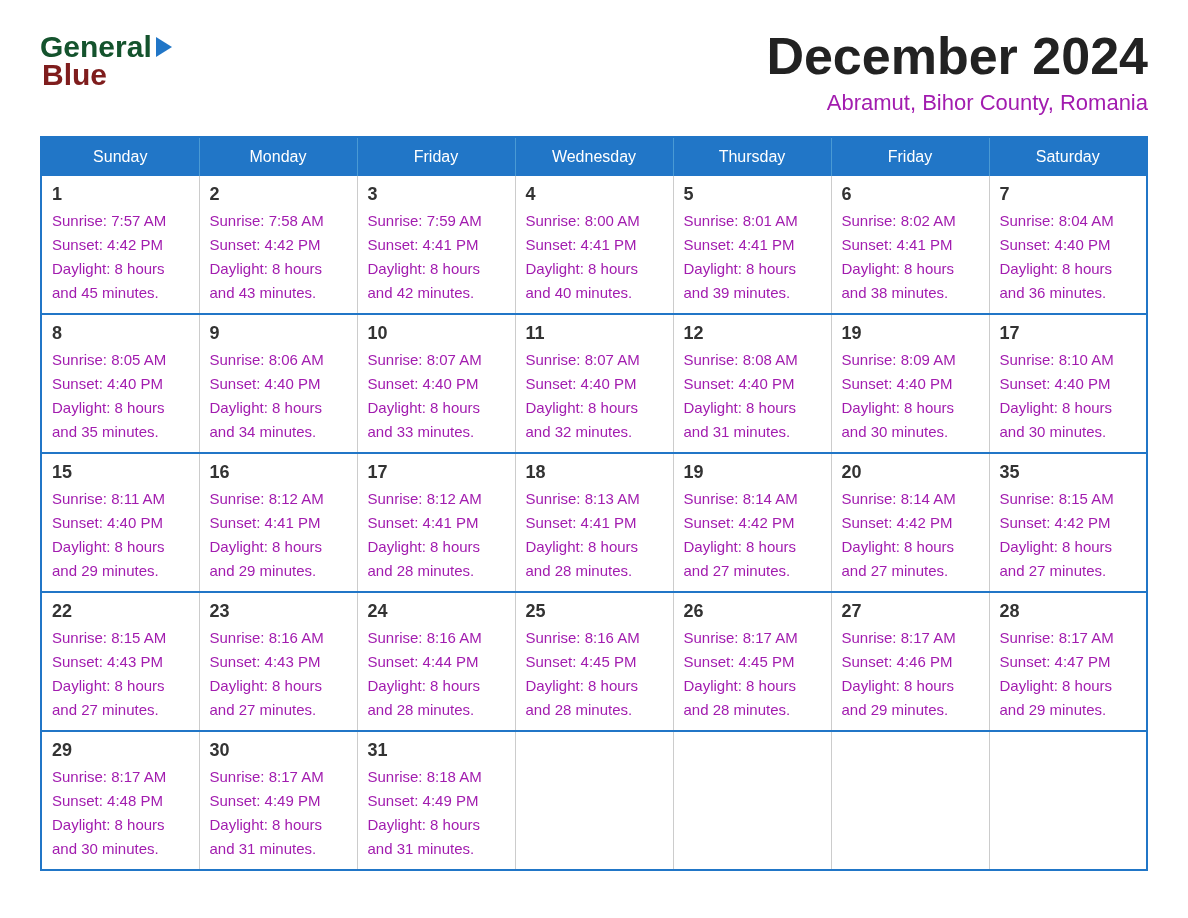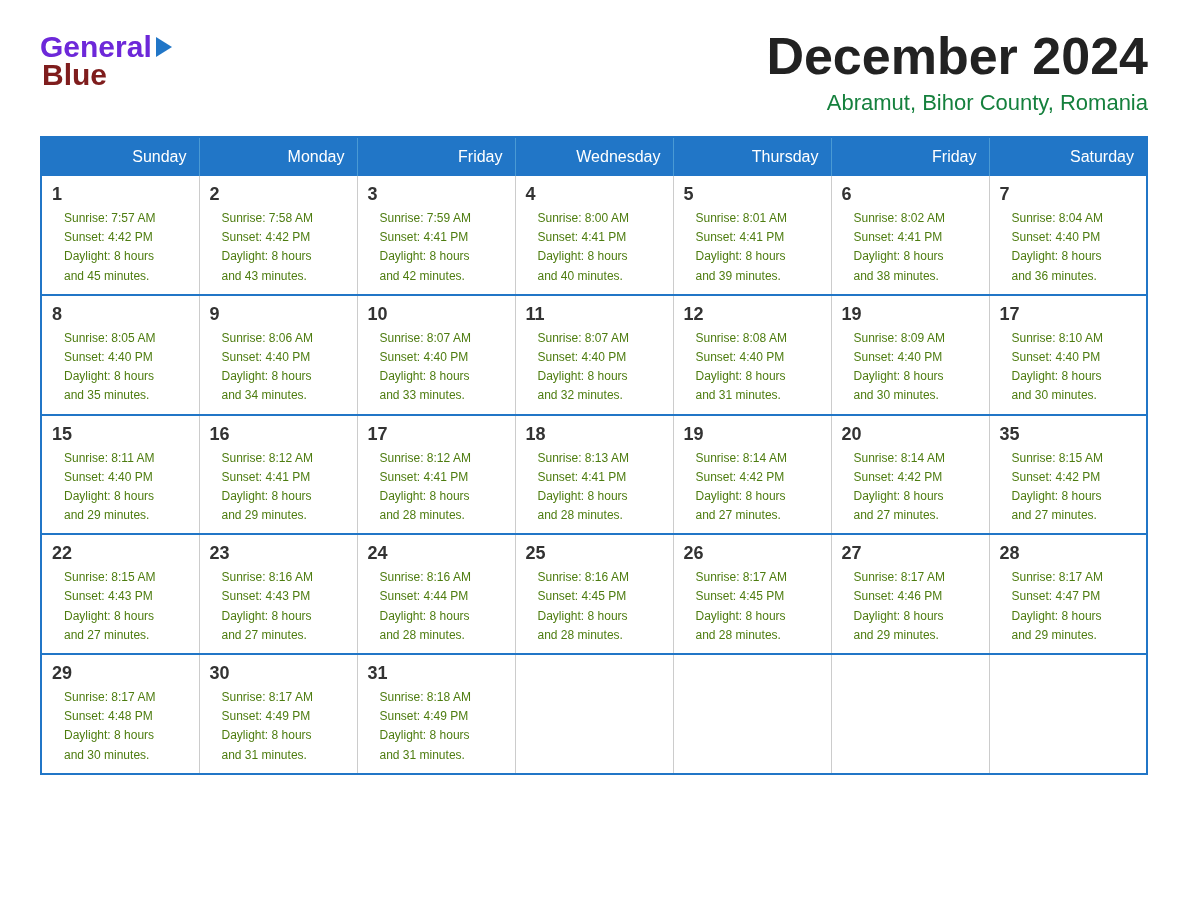--- a/index.html
+++ b/index.html
@@ -20,33 +20,33 @@
       text-align: right;
     }
     .month-title {
       font-size: 52px;
       font-weight: bold;
       color: #222;
       line-height: 1;
     }
     .location-subtitle {
       font-size: 22px;
-      color: #15803d;
+      color: #a21caf;
       margin-top: 8px;
     }
     .calendar-table {
       width: 100%;
       border-collapse: collapse;
       border: 2px solid #2176c7;
     }
     .calendar-table th {
       background-color: #2176c7;
       color: #fff;
       padding: 10px 12px;
-      text-align: right;
+      text-align: center;
       font-size: 16px;
       font-weight: normal;
       border-right: 1px solid #4a9ad4;
     }
     .calendar-table th:last-child {
       border-right: none;
     }
     .calendar-table td {
       vertical-align: top;
       padding: 8px 10px;
@@ -63,39 +63,38 @@
     .calendar-table tr:last-child td {
       border-bottom: none;
     }
     .day-number {
       font-size: 18px;
       font-weight: bold;
       margin-bottom: 4px;
       display: block;
     }
     .day-info {
-      font-size: 12px;
+      font-size: 15px;
       line-height: 1.6;
-      color: #4d7c0f;
-      margin-left: 12px;
+      color: #a21caf;
     }
     .empty-cell {
       background: #fff;
     }
     
     .logo-container {
       display: flex;
       flex-direction: column;
     }
     .logo-row1 {
       display: flex;
       align-items: center;
       font-size: 30px;
       font-weight: bold;
-      color: #6d28d9;
+      color: #14532d;
     }
     .logo-row2 {
       color: #7f1d1d;
       font-size: 30px;
       font-weight: bold;
       margin-top: -6px;
       padding-left: 2px;
     }
     .triangle-right {
       display: inline-block;

